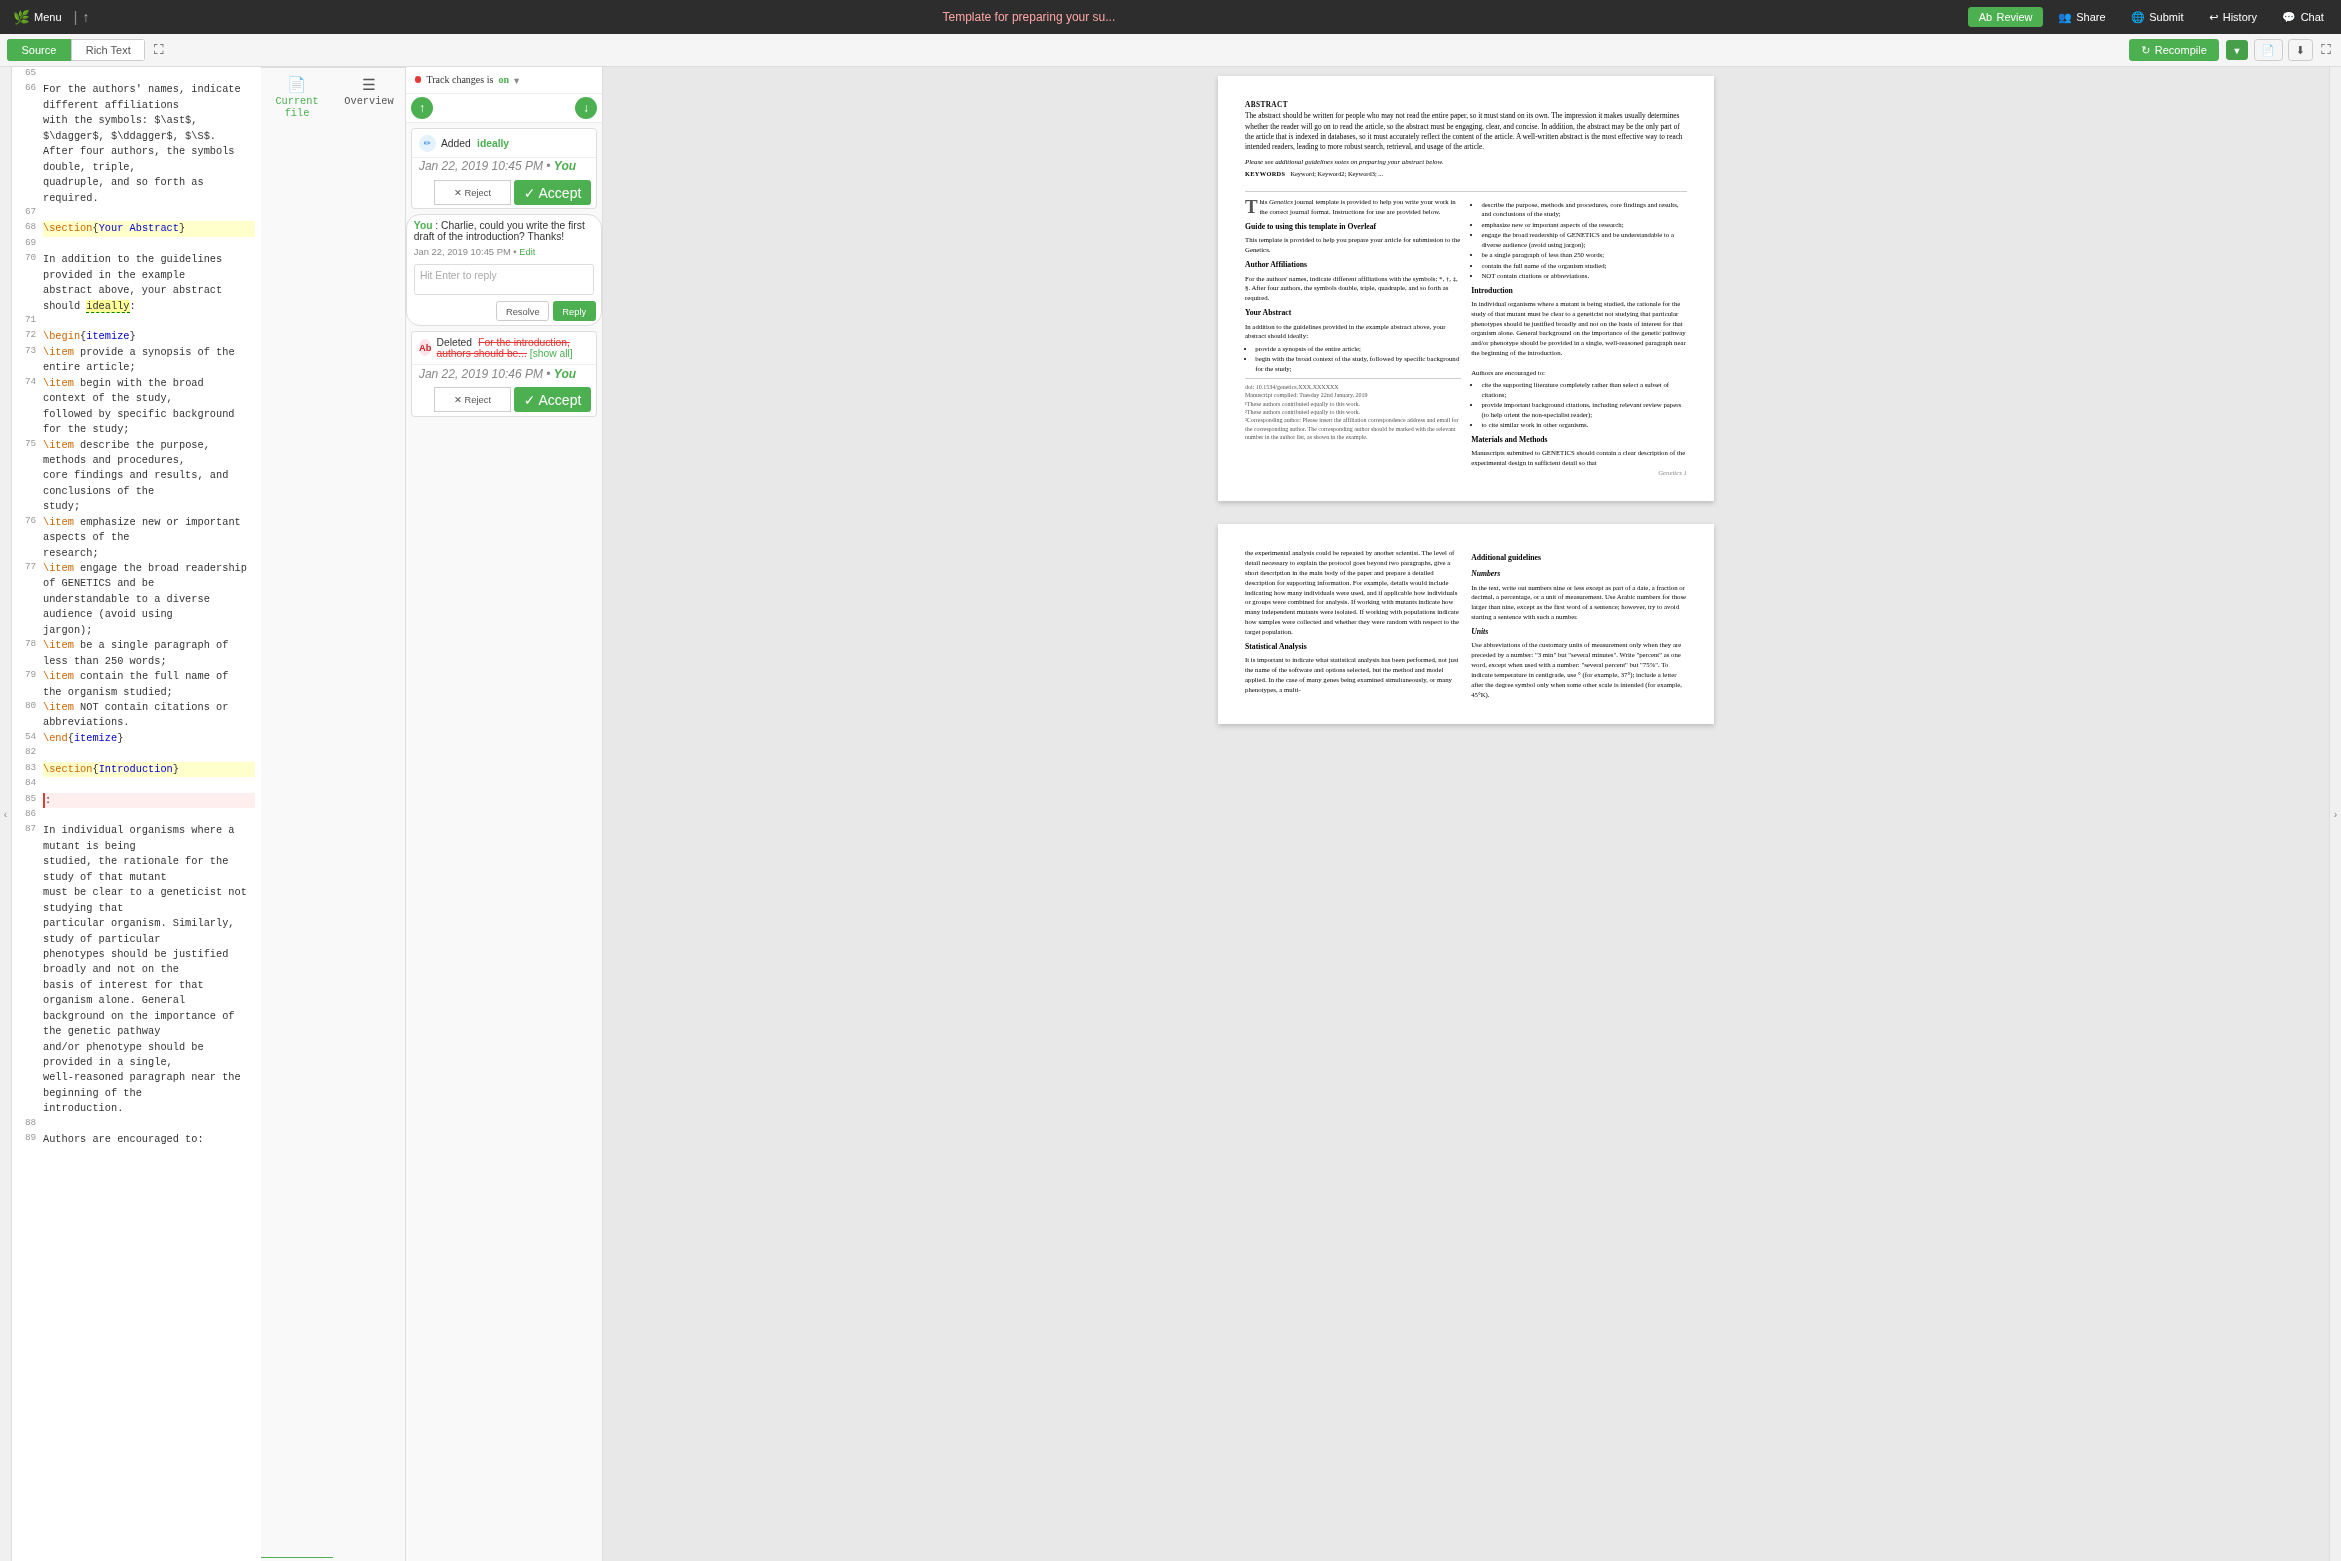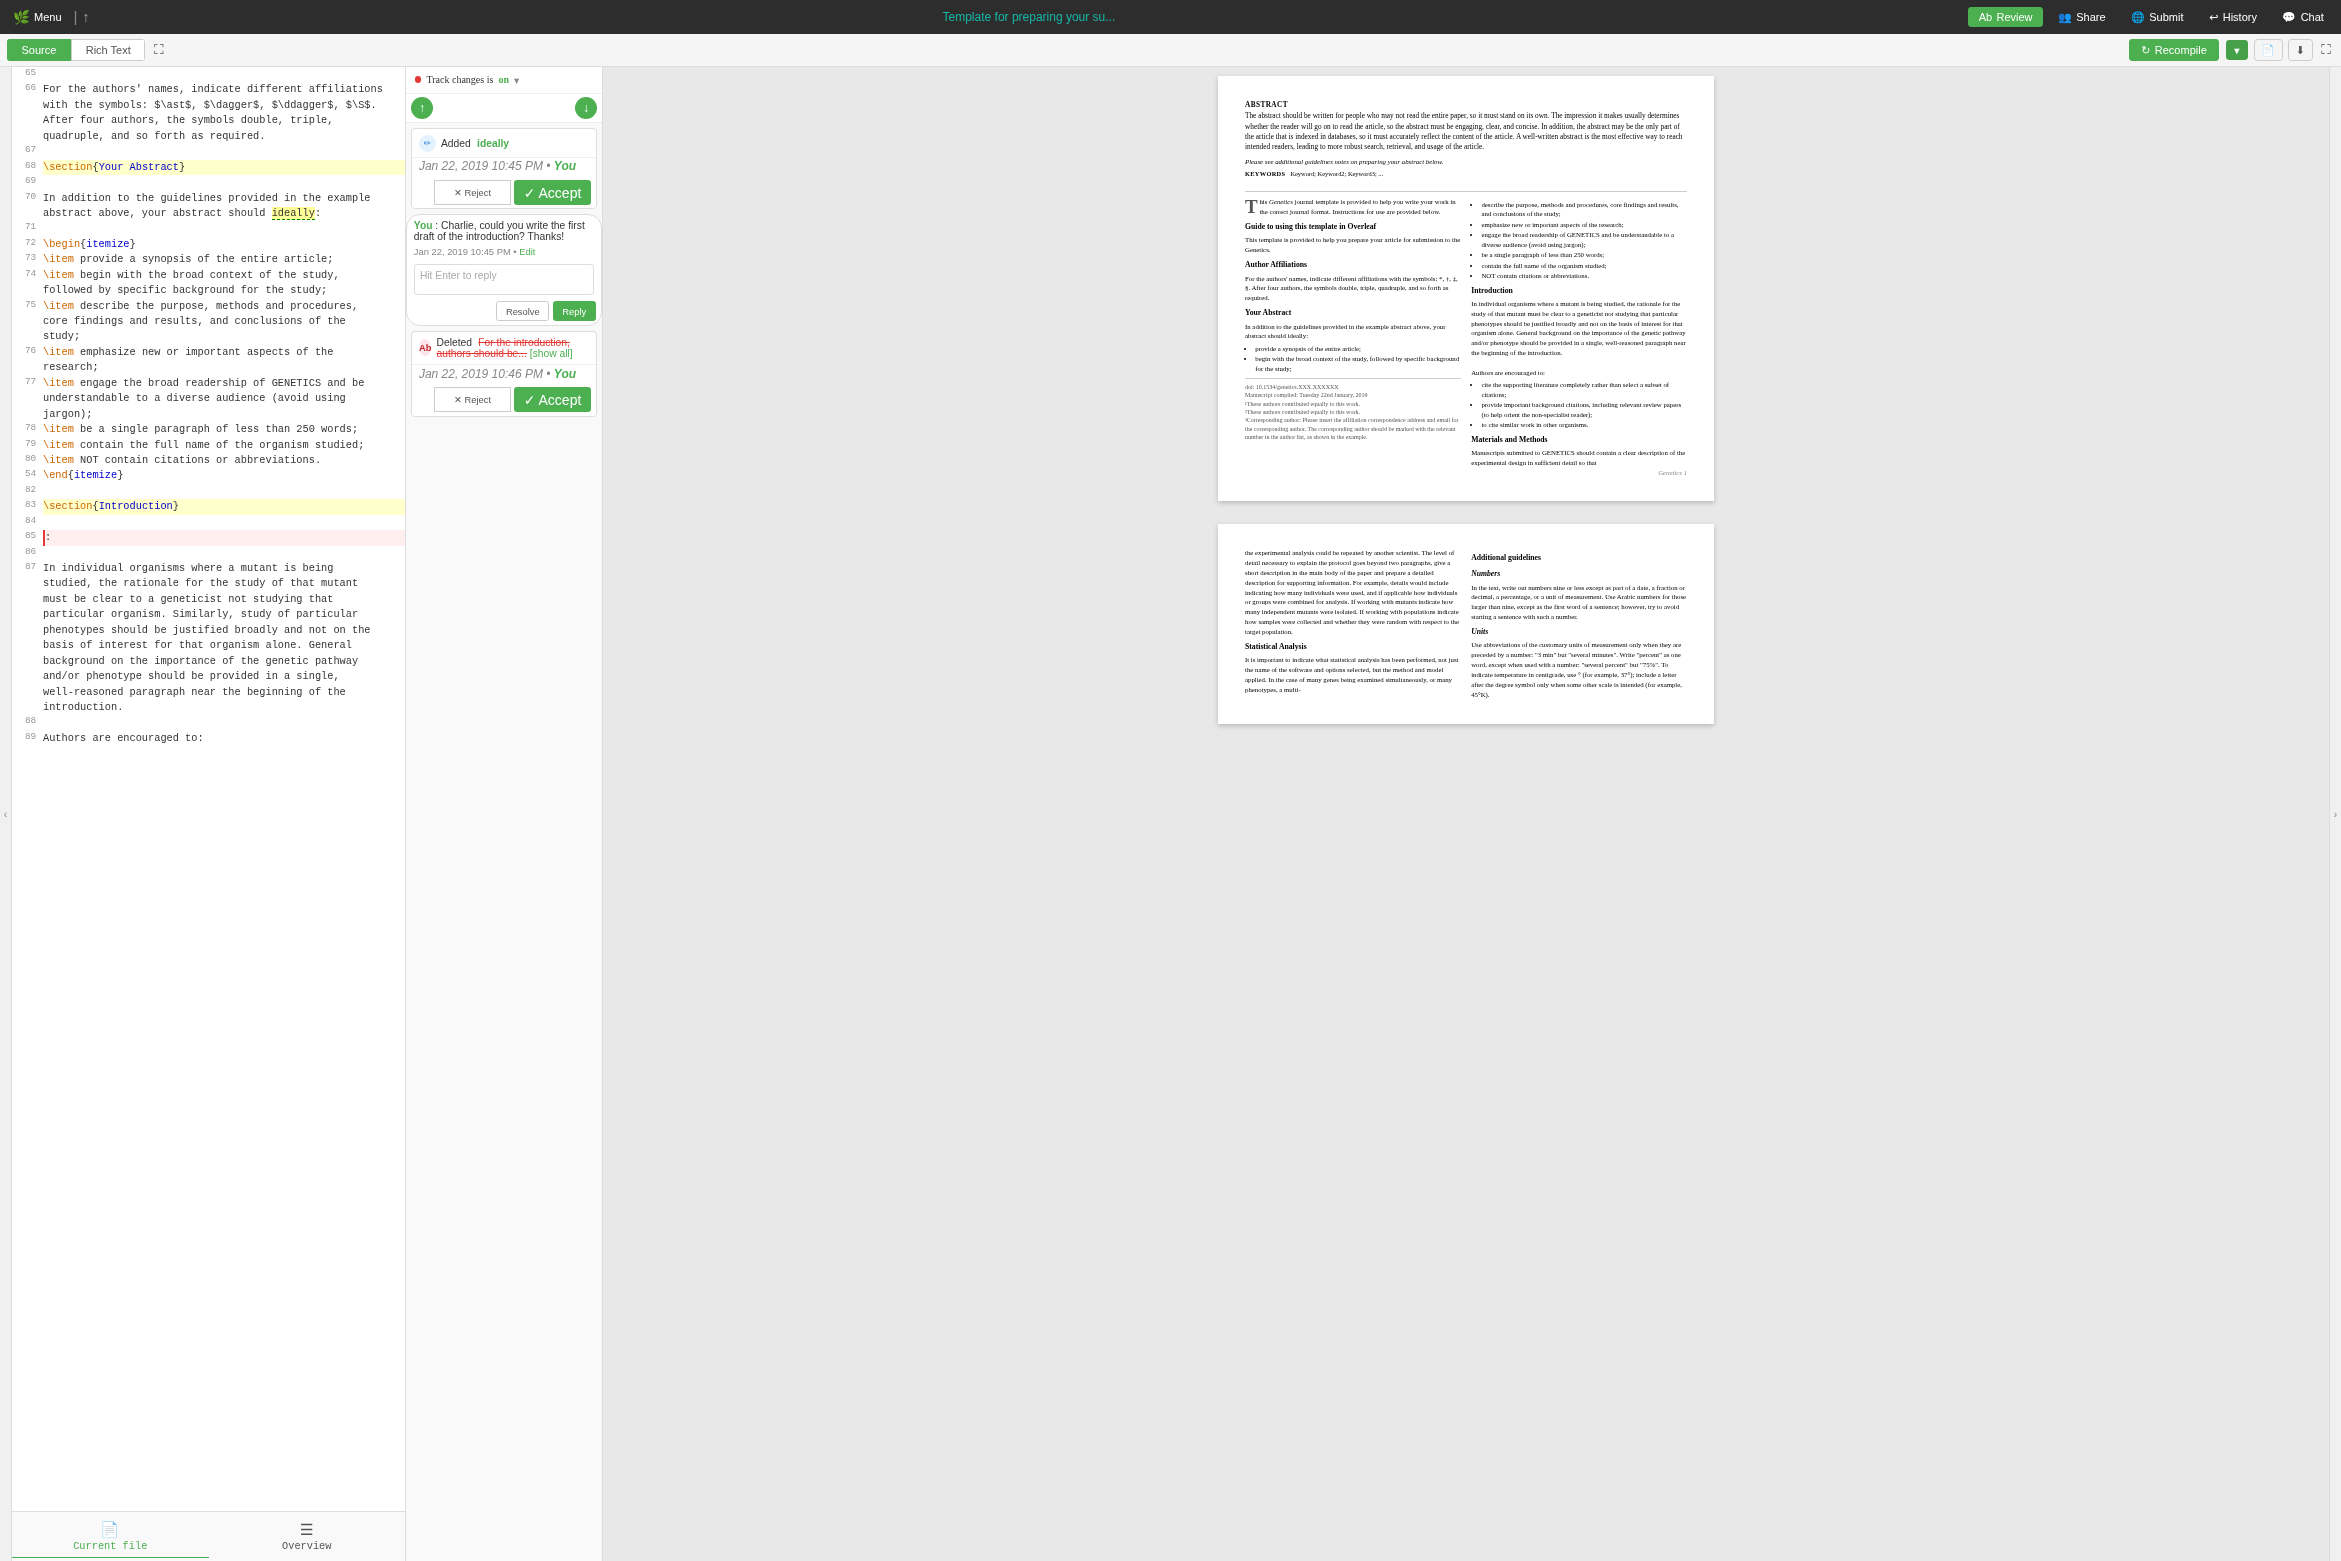--- a/index.html
+++ b/index.html
@@ -5,21 +5,21 @@
     * { box-sizing: border-box; margin: 0; padding: 0; }
     body { font-family: Arial, sans-serif; font-size: 11px; background: #f0f0f0; height: 100vh; overflow: hidden; }
 
     
     .top-nav {
       display: flex; align-items: center;
       background: #2d2d2d; color: white;
       height: 34px; padding: 0 6.8px; gap: 5.1px;
     }
     .nav-logo { display: flex; align-items: center; gap: 3.4px; font-size: 11px; cursor: pointer; padding: 3.4px 6.8px; border-radius: 3.4px; }
-    .nav-title { flex: 1; text-align: center; font-size: 12px; color: #14b8a6; }
+    .nav-title { flex: 1; text-align: center; font-size: 12px; color: #fca5a5; }
     .nav-btn {
       display: flex; align-items: center; gap: 4.3px;
       padding: 4.3px 10.3px; border-radius: 3.4px; cursor: pointer;
       font-size: 11px; color: white; border: none; background: transparent;
     }
     .nav-btn.review { background: #4caf50; color: white; }
 
     
     .toolbar {
       display: flex; align-items: center;
@@ -47,21 +47,21 @@
       padding: 3.4px 6.8px; cursor: pointer; font-size: 11px; color: #555;
     }
     .fullscreen-btn { background: none; border: none; cursor: pointer; color: #555; font-size: 13.7px; padding: 3.4px; }
 
     
     .main-container { display: flex; height: calc(100vh - 67px); }
 
     
     .source-panel {
       width: 394px; background: #fff; border-right: 0.9px solid #ddd;
-      display: flex; flex-direction: column; overflow: hidden;
+      display: flex; flex-direction: row; overflow: hidden;
       font-family: 'Courier New', monospace; font-size: 10.3px; gap: 6px;
     }
     .editor-area { flex: 1; overflow-y: auto; padding: 0; }
     .line-row { display: flex; min-height: 15.4px; }
     .line-num { width: 31px; text-align: right; padding-right: 6.8px; color: #999; font-size: 9.4px; user-select: none; flex-shrink: 0; }
     .line-content { flex: 1; padding-right: 3.4px; white-space: pre-wrap; color: #333; line-height: 1.5; }
     .line-content.highlight-yellow { background: #ffffcc; }
     .line-content.highlight-red { background: #ffeeee; border-left: 2.6px solid #e53935; }
     .kw { color: #0000cc; }
     .cmd { color: #cc6600; }

